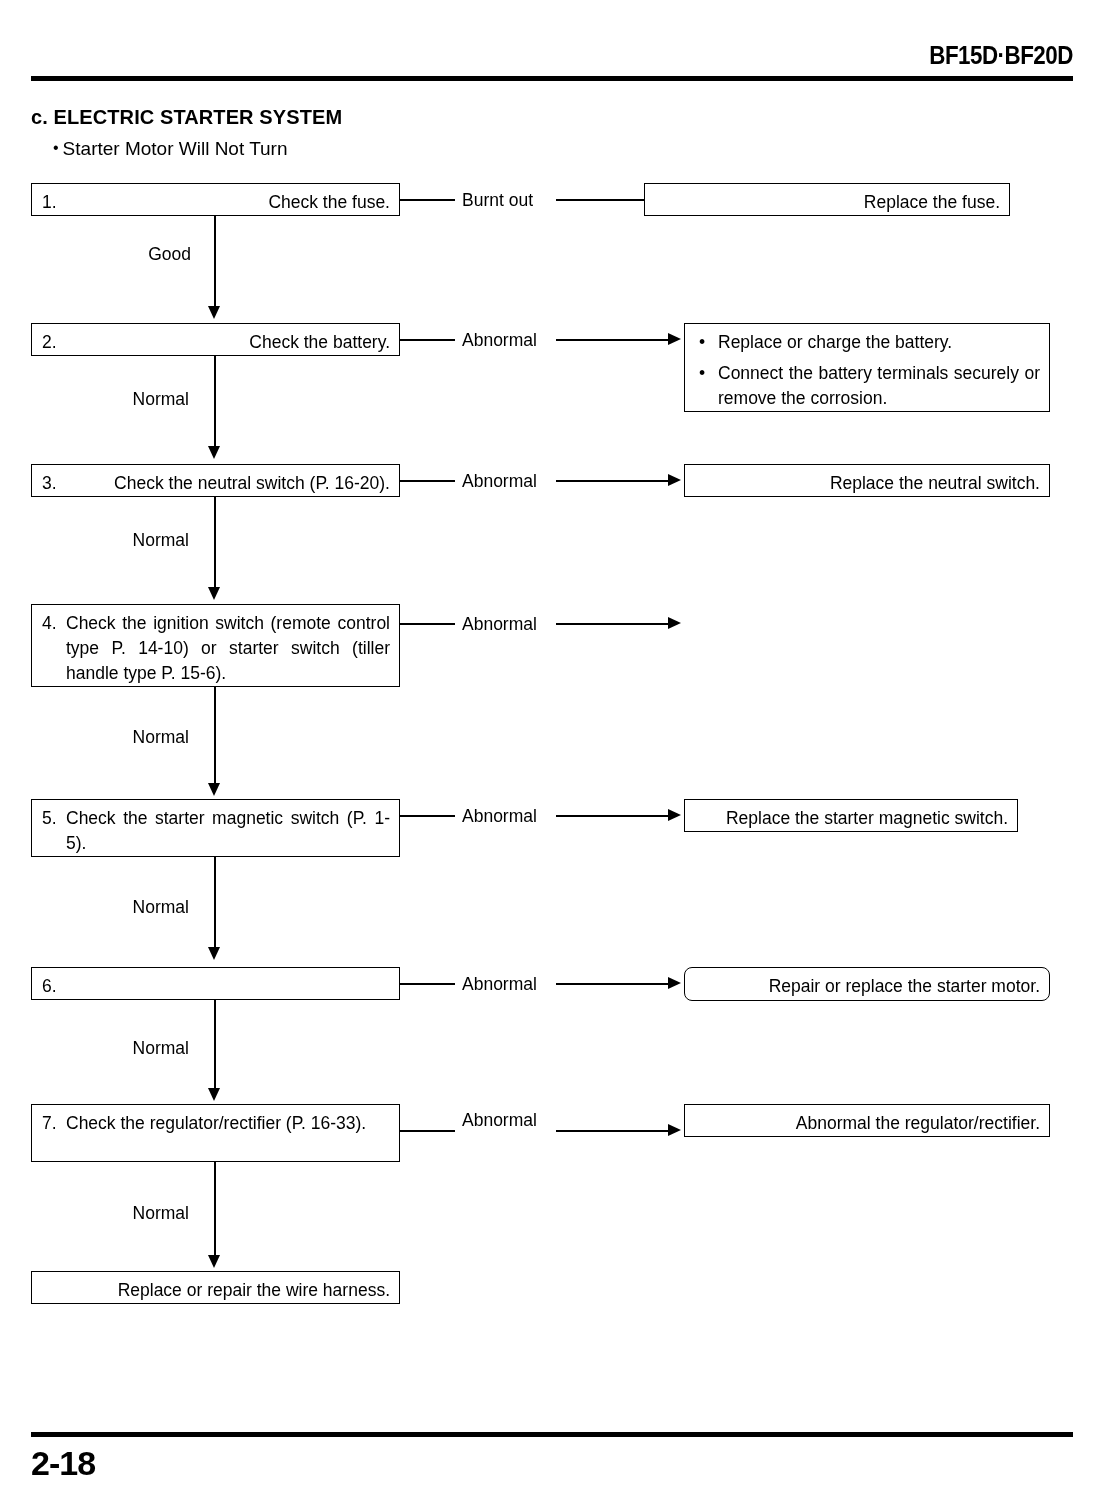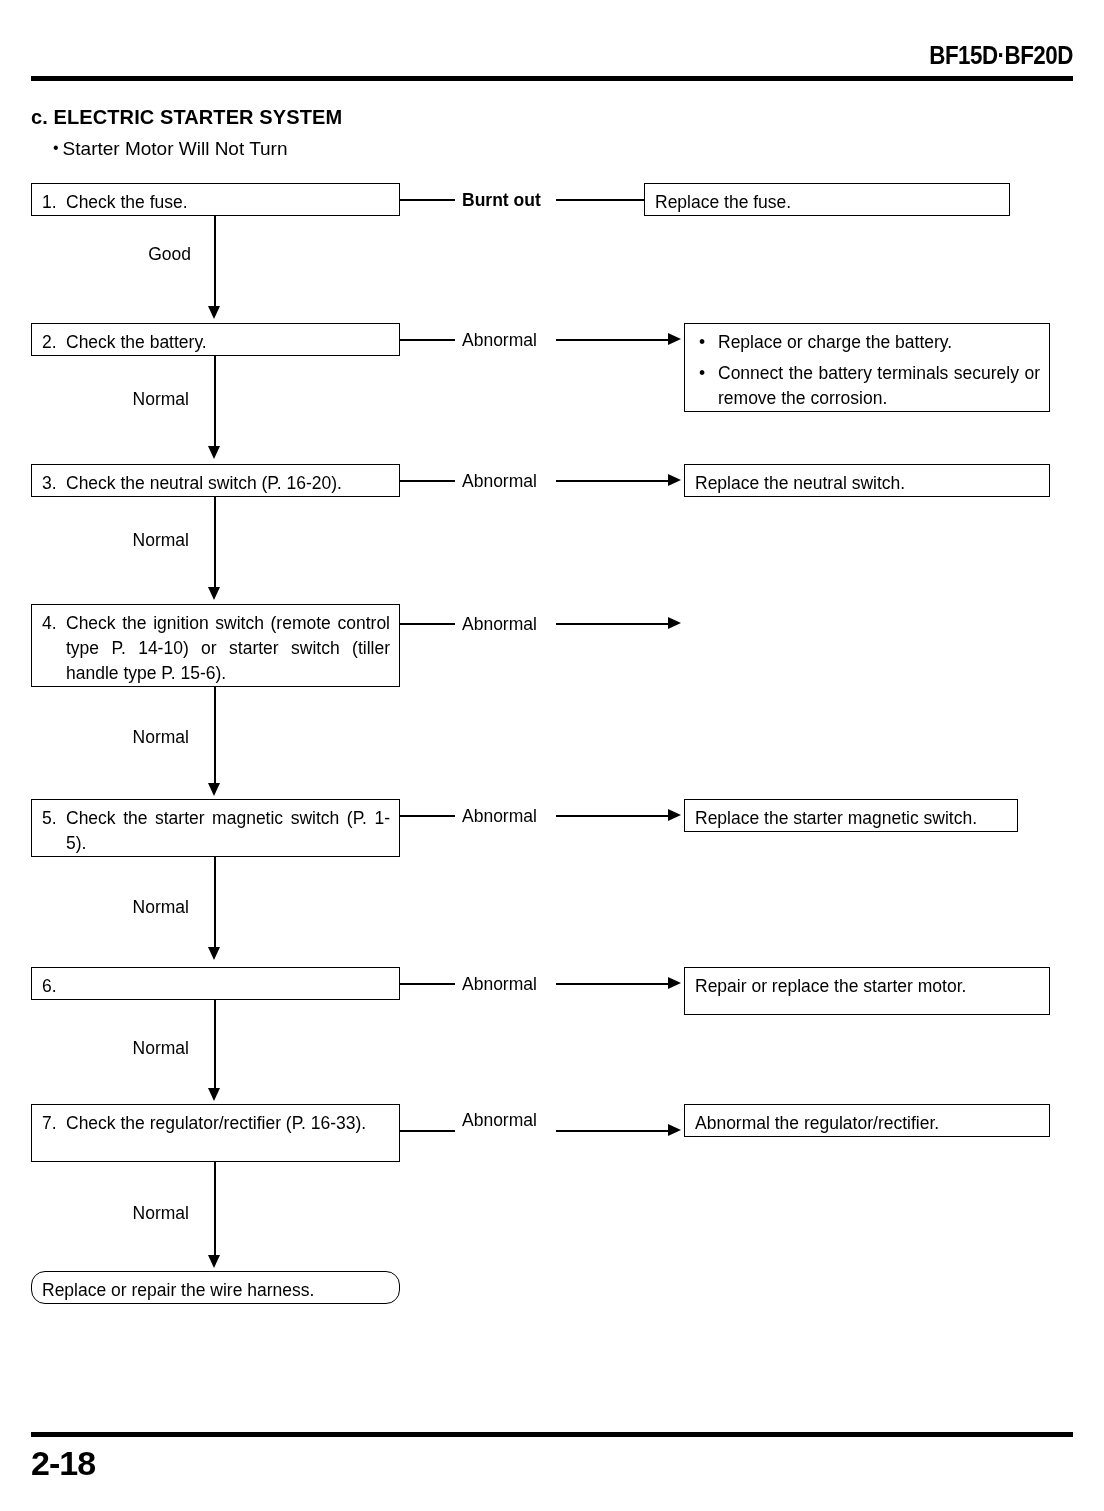--- a/index.html
+++ b/index.html
@@ -100,21 +100,21 @@
     text-align-last: left;
   }
   .fc-box .fc-num {
     position: absolute;
     left: 10px;
     top: 6px;
   }
   .fc-box.numbered .fc-text {
     margin-left: 24px;
   }
-  .fc-text { display: block; }
+  .fc-text { display: block; text-align: right; }
 
   .bullet-list {
     list-style: none;
     margin: 0;
     padding: 0;
   }
   .bullet-list li {
     position: relative;
     padding-left: 23px;
     margin: 0 0 6px 0;
@@ -177,21 +177,21 @@
 <div class="footer-rule"></div>
 <div class="page-number">2-18</div>
 
 <div id="flowchart">
 
   <div class="fc-box numbered" style="left:31px; top:183px; width:369px; height:33px;">
     <span class="fc-num">1.</span>
     <span class="fc-text">Check the fuse.</span>
   </div>
   <div class="h-line" style="left:400px; top:199px; width:55px;"></div>
-  <div class="edge-label" style="left:462px; top:190px;font-weight:bold;">Burnt out</div>
+  <div class="edge-label" style="left:462px; top:190px;">Burnt out</div>
   <div class="h-line" style="left:556px; top:199px; width:115px;"></div>
   <div class="arrow-right" style="left:668px; top:193px;"></div>
   <div class="fc-box" style="left:644px; top:183px; width:366px; height:33px;">
     <span class="fc-text">Replace the fuse.</span>
   </div>
   <div class="v-line" style="left:214px; top:216px; width:1.5px; height:90px;"></div>
   <div class="edge-label" style="left:191px; top:244px; transform:translateX(-100%);">Good</div>
   <div class="arrow-down" style="left:208px; top:306px;"></div>
 
   <div class="fc-box numbered" style="left:31px; top:323px; width:369px; height:33px;">
@@ -260,21 +260,21 @@
   <div class="edge-label" style="left:189px; top:897px; transform:translateX(-100%);">Normal</div>
   <div class="arrow-down" style="left:208px; top:947px;"></div>
 
   <div class="fc-box numbered" style="left:31px; top:967px; width:369px; height:33px;">
     <span class="fc-num">6.</span>
   </div>
   <div class="h-line" style="left:400px; top:983px; width:55px;"></div>
   <div class="edge-label" style="left:462px; top:974px;">Abnormal</div>
   <div class="h-line" style="left:556px; top:983px; width:115px;"></div>
   <div class="arrow-right" style="left:668px; top:977px;"></div>
-  <div class="fc-box" style="left:684px; top:967px; width:366px; height:48px;">
+  <div class="fc-box" style="left:684px; top:967px; width:366px; height:34px;border-radius:8px;">
     <span class="fc-text">Repair or replace the starter motor.</span>
   </div>
   <div class="v-line" style="left:214px; top:1000px; width:1.5px; height:88px;"></div>
   <div class="edge-label" style="left:189px; top:1038px; transform:translateX(-100%);">Normal</div>
   <div class="arrow-down" style="left:208px; top:1088px;"></div>
 
   <div class="fc-box numbered justify" style="left:31px; top:1104px; width:369px; height:58px;">
     <span class="fc-num">7.</span>
     <span class="fc-text">Check the regulator/rectifier (P. 16-33).</span>
   </div>
@@ -282,17 +282,17 @@
   <div class="edge-label" style="left:462px; top:1110px;">Abnormal</div>
   <div class="h-line" style="left:556px; top:1130px; width:115px;"></div>
   <div class="arrow-right" style="left:668px; top:1124px;"></div>
   <div class="fc-box" style="left:684px; top:1104px; width:366px; height:33px;">
     <span class="fc-text">Abnormal the regulator/rectifier.</span>
   </div>
   <div class="v-line" style="left:214px; top:1162px; width:1.5px; height:93px;"></div>
   <div class="edge-label" style="left:189px; top:1203px; transform:translateX(-100%);">Normal</div>
   <div class="arrow-down" style="left:208px; top:1255px;"></div>
 
-  <div class="fc-box" style="left:31px; top:1271px; width:369px; height:33px;border-radius:14px;">
+  <div class="fc-box" style="left:31px; top:1271px; width:369px; height:33px;">
     <span class="fc-text">Replace or repair the wire harness.</span>
   </div>
 
 </div>
 
 </body></html>

